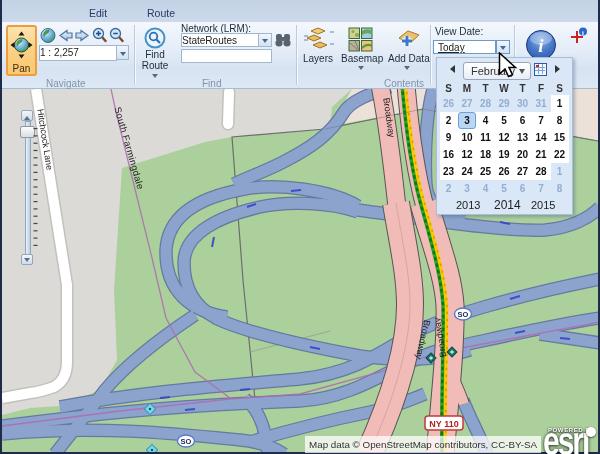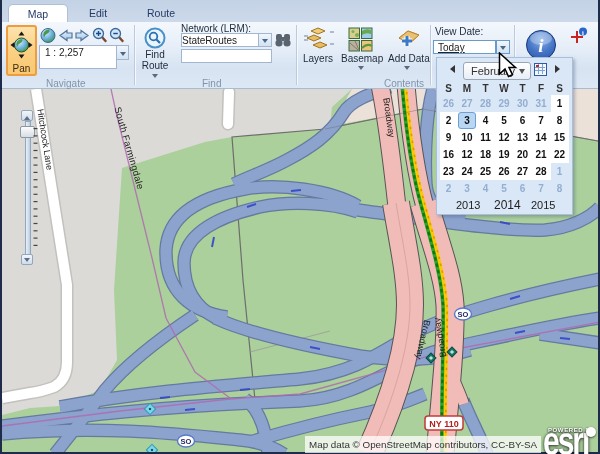--- a/index.html
+++ b/index.html
@@ -182,21 +182,20 @@
 <g font-family="Liberation Sans,sans-serif" font-size="9" fill="#222">
 <text transform="translate(42,140) rotate(81)" text-anchor="middle">Hitchcock Lane</text>
 <text transform="translate(126,149) rotate(74)" text-anchor="middle" font-size="9.5" letter-spacing="0.3">South Farmingdale</text>
 <text transform="translate(386,118) rotate(82)" text-anchor="middle">Broadway</text>
 <text transform="translate(420,339) rotate(103)" text-anchor="middle">Broadway</text>
 <text transform="translate(443,337) rotate(-99)" text-anchor="middle">Broadway</text>
 </g>
 </svg>
 
 <div id="tabbar" class="abs">
-  <div id="tab-map" class="tab">Map</div>
   <div class="tab" style="left:72px;width:48px;">Edit</div>
   <div class="tab" style="left:133px;width:52px;">Route</div>
 </div>
 
 <div id="ribbon" class="abs">
   <div class="vsep" style="left:132px"></div>
   <div class="vsep" style="left:294px"></div>
   <div class="vsep" style="left:428px"></div>
   <div class="vsep" style="left:512px"></div>
   <div class="grplabel" style="left:44px;">Navigate</div>
@@ -302,21 +301,21 @@
 <ellipse cx="541" cy="38.5" rx="11" ry="6.5" fill="rgba(255,255,255,0.3)"></ellipse>
 <text x="541" y="52" font-family="Liberation Serif,serif" font-size="19" font-weight="bold" font-style="italic" fill="#fff" text-anchor="middle">i</text>
 
 <g stroke="#cc2222" stroke-width="2">
       <path d="M571,37 h12 M577,31 v12"></path>
     </g>
 <circle cx="583" cy="31.5" r="4" fill="#2a66c8"></circle>
 <text x="583" y="34.5" font-size="6.5" fill="#fff" text-anchor="middle" font-family="Liberation Serif,serif" font-weight="bold">i</text>
 </svg>
 
-<div class="input abs" style="left:39px;top:45px;width:78px;height:24px;line-height:14px;padding-left:5px;">1 : 2,257</div>
+<div class="input abs" style="left:39px;top:45px;width:78px;height:16px;line-height:14px;">1 : 2,257</div>
 <div class="dropbtn abs" style="left:116px;top:45px;width:13px;height:15px;"></div>
 <div class="ribtext" style="left:141px;top:50px;text-align:center;width:28px;line-height:10.5px;">Find<br>Route</div>
 <div class="darr" style="left:152px;top:74px;"></div>
 <div class="ribtext" style="left:181px;top:23px;">Network (LRM):</div>
 <div class="input abs" style="left:181px;top:33px;width:78px;height:14px;line-height:13px;padding-left:0;">StateRoutes</div>
 <div class="dropbtn abs" style="left:258px;top:33px;width:14px;height:14px;"></div>
 <div class="input abs" style="left:181px;top:49px;width:91px;height:14px;"></div>
 <div class="ribtext" style="left:303px;top:53px;">Layers</div>
 <div class="ribtext" style="left:341px;top:53px;">Basemap</div>
 <div class="darr" style="left:358px;top:66px;"></div>

